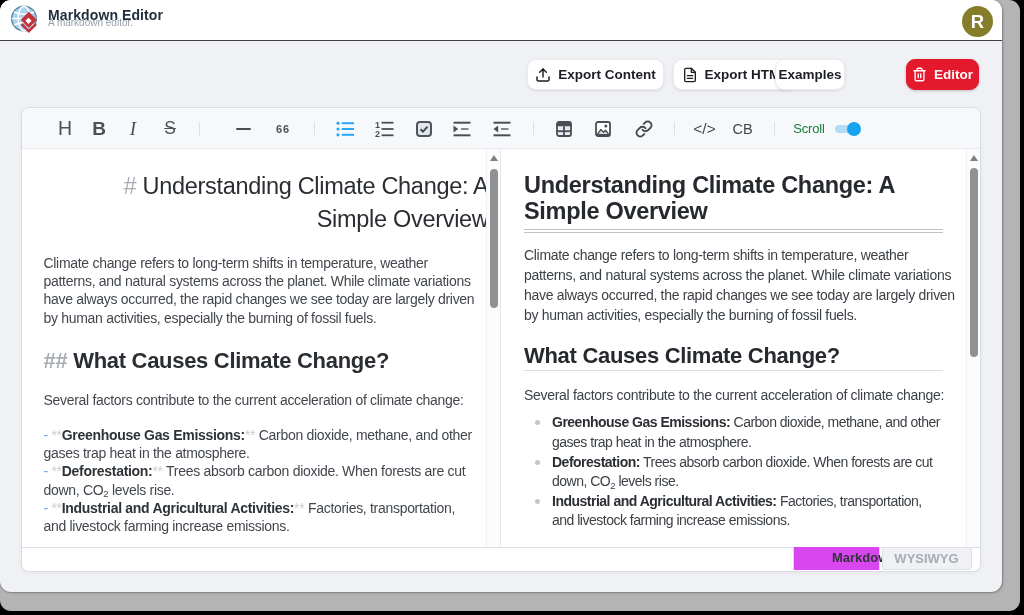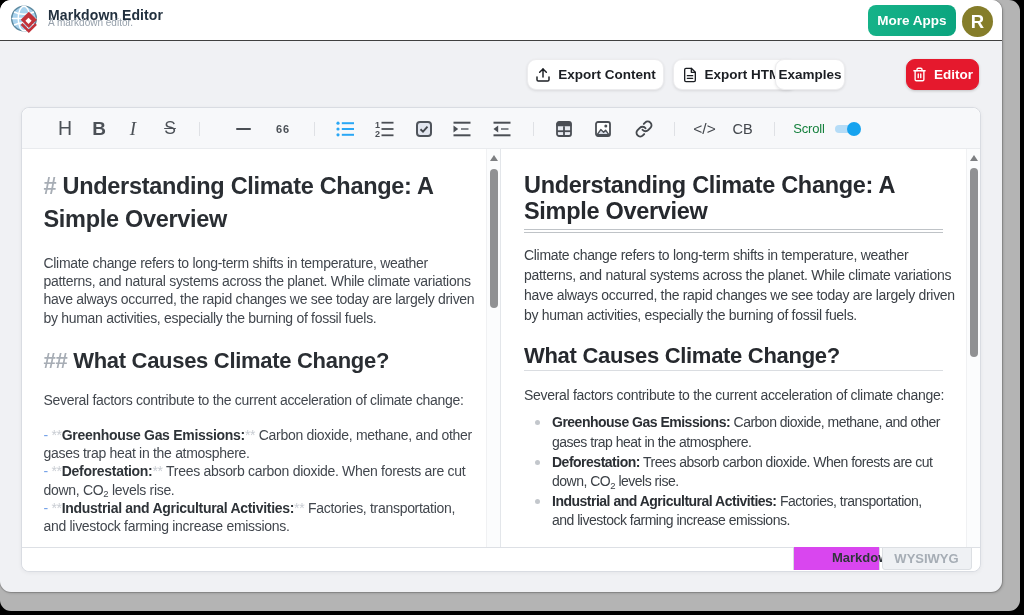--- a/index.html
+++ b/index.html
@@ -27,21 +27,21 @@
 .ti { position:absolute; top:0; height:41px; display:flex; align-items:center; justify-content:center; color:#4c5157; }
 .tdiv { position:absolute; top:14px; width:1px; height:14px; background:#dfe1e5; }
 
 #paneL { position:absolute; left:0; top:41px; width:479px; height:398px; background:#fff; border-right:1px solid #e3e6ea; overflow:hidden; }
 #paneR { position:absolute; left:480px; top:41px; width:478px; height:398px; background:#fff; overflow:hidden; }
 .sbar { position:absolute; top:0; width:14px; height:398px; background:#fbfcfd; border-left:1px solid #f0f1f3; }
 .sbar .arr { position:absolute; left:3px; top:6px; width:0; height:0; border-left:4px solid transparent; border-right:4px solid transparent; border-bottom:6px solid #7d7f82; }
 .sbar .thumb { position:absolute; left:2.5px; width:8px; background:#909193; border-radius:4px; }
 
 #mdsrc { position:absolute; left:21.5px; top:0; width:445px; color:#42474e; font-size:14px; letter-spacing:-0.3px; }
-#mdsrc .h1 { margin-top:20.7px; font-size:23.5px; line-height:33px; font-weight:bold; color:#2a2e33; }
+#mdsrc .h1 { margin-top:20.7px; font-size:23.5px; line-height:33px; font-weight:normal; color:#2a2e33;text-align:right; }
 #mdsrc .h2 { margin-top:19.9px; font-size:22px; line-height:28px; font-weight:bold; color:#2a2e33; }
 #mdsrc p { line-height:18.3px; }
 #mdsrc .p1 { margin-top:18.2px; }
 #mdsrc .p2 { margin-top:16.2px; }
 #mdsrc .plist { margin-top:16.2px; }
 .dl { color:#c9cdd3; } .hash { color:#a7adb5; }
 .dash { color:#77a3e8; }
 #mdsrc b { color:#2e3338; }
 
 #wys { position:absolute; left:22px; top:0; width:437px; color:#3c4147; font-size:14px; letter-spacing:-0.3px; }
@@ -74,21 +74,20 @@
         <line x1="1.7" y1="13.5" x2="26.3" y2="13.5" stroke="#fff" stroke-width="1.4"></line>
         <path d="M4 7 Q14 11.5 24 7" fill="none" stroke="#fff" stroke-width="1.4"></path>
         <path d="M4 20 Q14 15.5 24 20" fill="none" stroke="#fff" stroke-width="1.4"></path>
         <path d="M18.8 6.7 L26.9 14.8 L18.8 22.9 L10.7 14.8 Z" fill="#c2323a"></path>
         <rect x="16.3" y="13.6" width="4.4" height="4.4" fill="#fff" transform="rotate(45 18.5 15.8)"></rect>
         <path d="M10.7 19.9 L18.8 28 L26.9 19.9 L25.1 18.1 L18.8 24.4 L12.5 18.1 Z" fill="#c2323a"></path>
       </svg>
     </div>
     <div id="title">Markdown Editor</div>
     <div id="subtitle">A markdown editor.</div>
-    <div id="moreapps">More Apps</div>
     <div id="avatar">R</div>
   </div>
 
   <div class="btn" id="b-exportc">
     <svg class="ic" width="16" height="16" viewBox="0 0 24 24" fill="none" stroke="#1b1e23" stroke-width="2.2" stroke-linecap="round" stroke-linejoin="round">
           <path d="M21 15v4a2 2 0 0 1-2 2H5a2 2 0 0 1-2-2v-4"></path>
           <polyline points="7 8 12 3 17 8"></polyline>
           <line x1="12" y1="3" x2="12" y2="15"></line>
         </svg>
     <span>Export Content</span>

